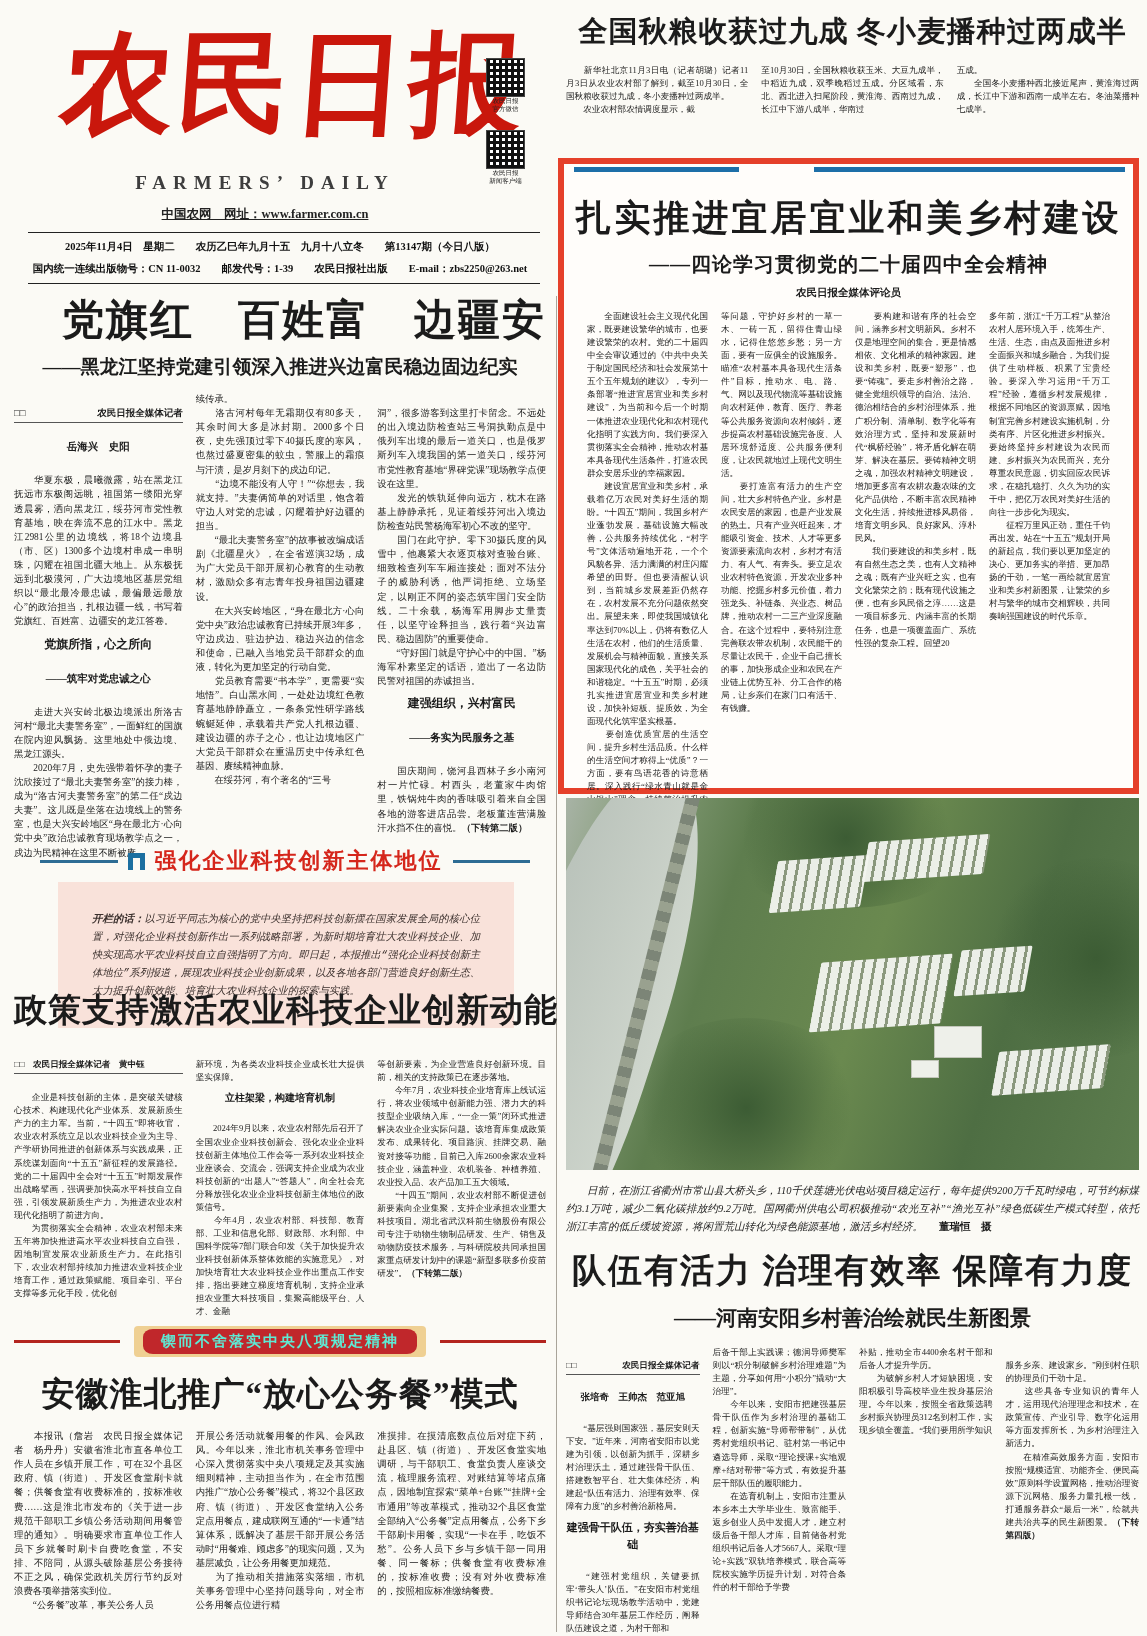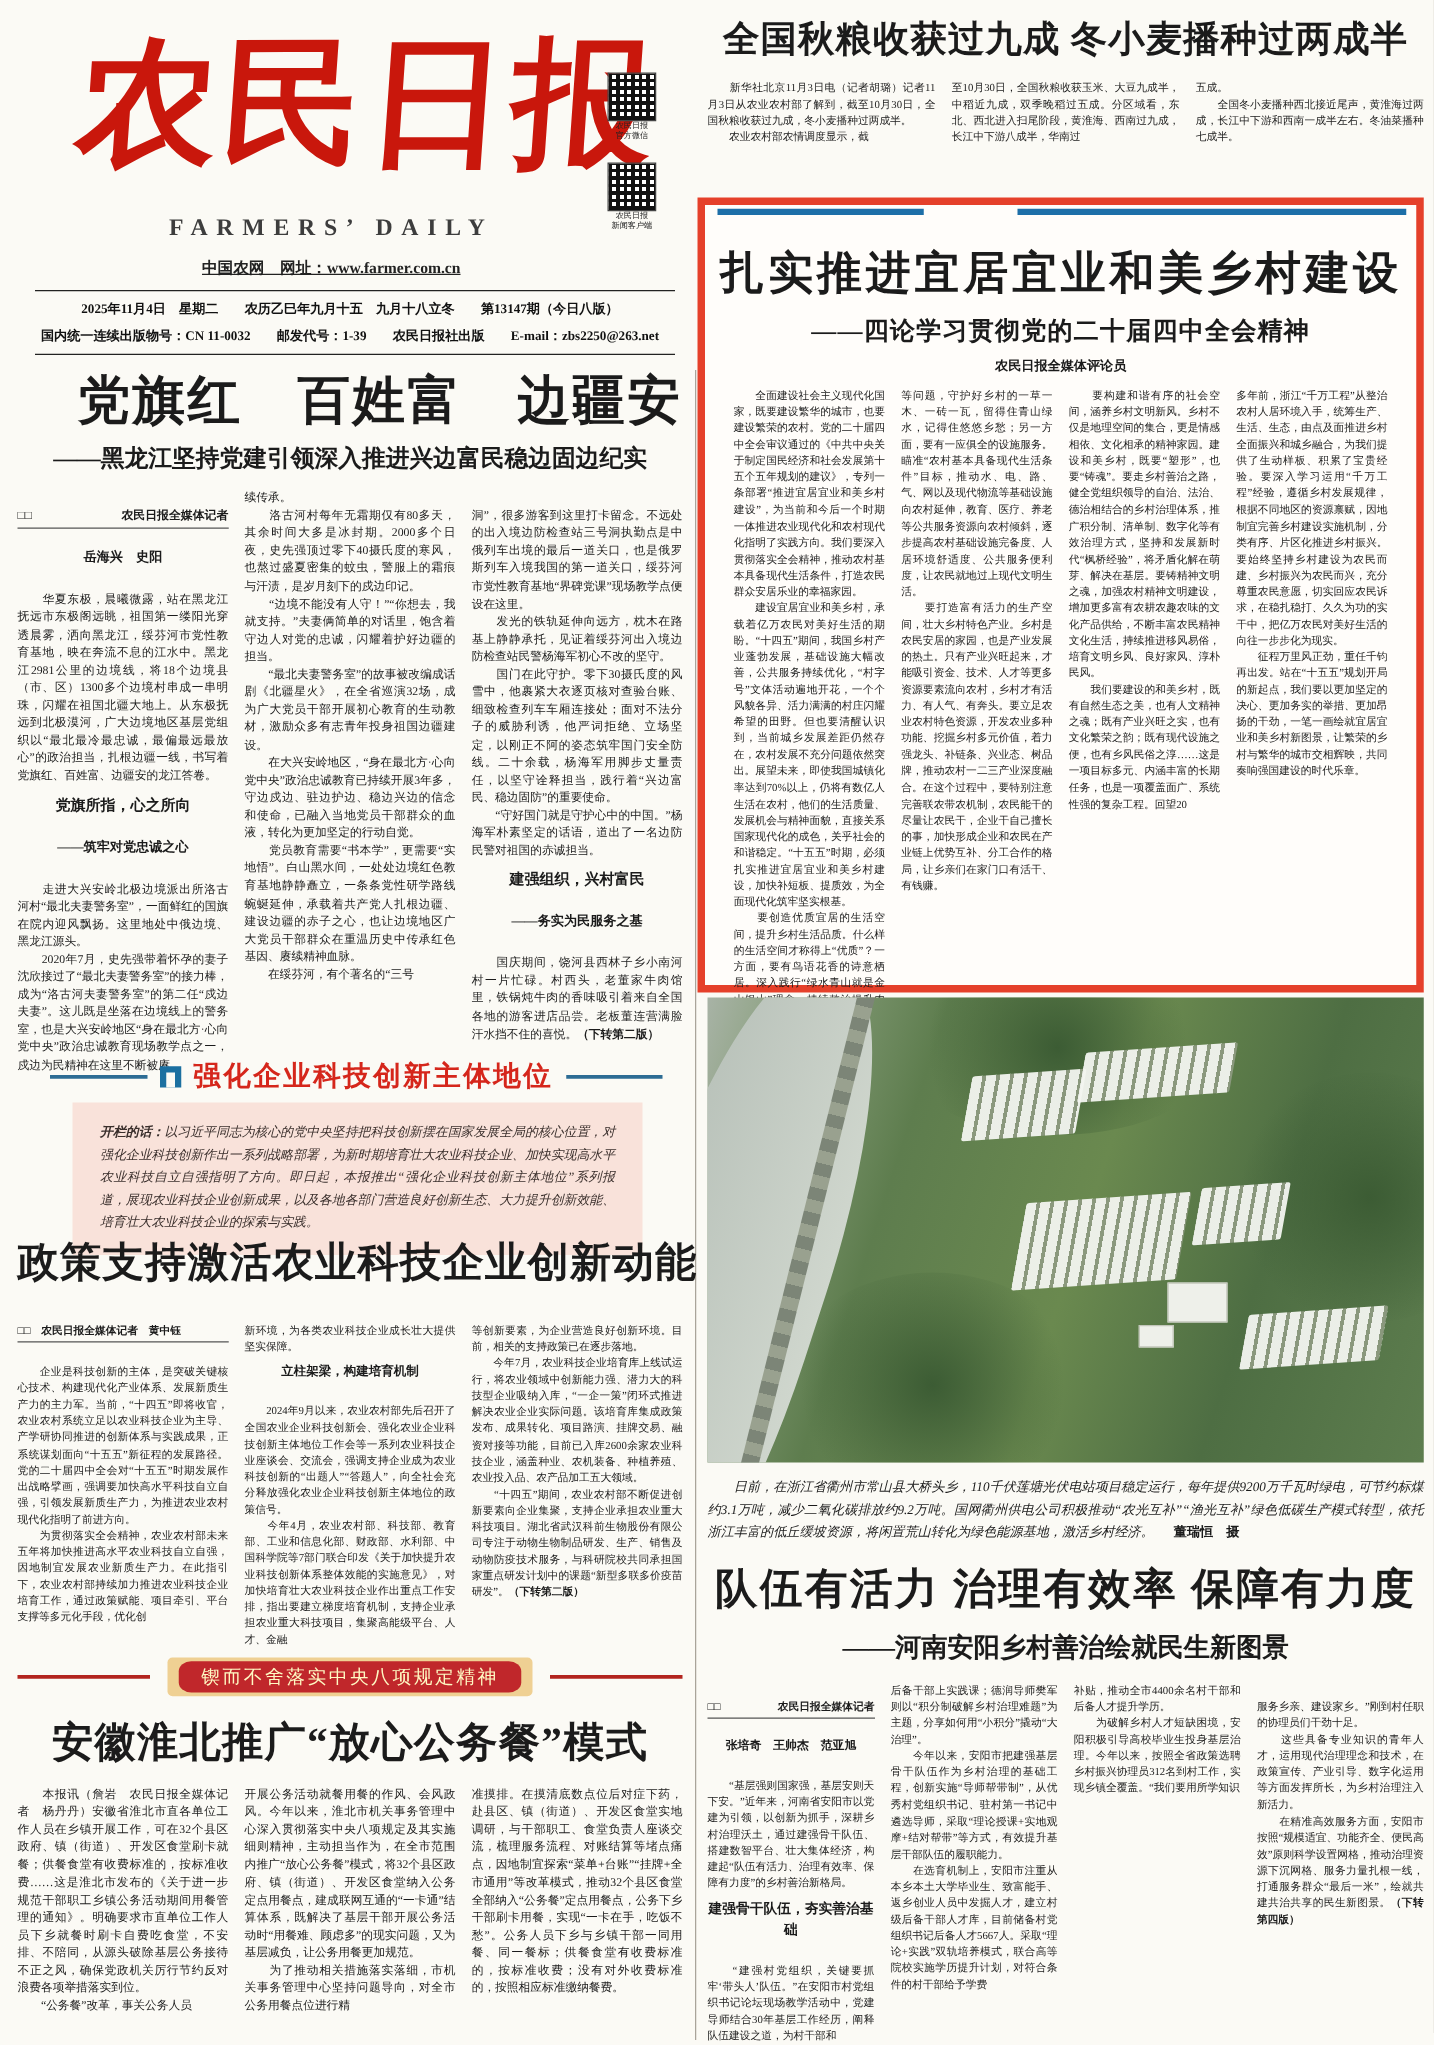--- a/index.html
+++ b/index.html
@@ -38,28 +38,28 @@
   .by-row{font-size:9.5px;display:flex;justify-content:space-between;border-bottom:1px solid #555;padding-bottom:2px;}
   .by-names{font-size:10.5px;font-weight:700;text-align:center;margin:2px 0 4px;}
   
   .tech-head{display:flex;align-items:center;gap:10px;}
   .hline{flex:1;height:3px;background:#2d6c94;}
   .tech-logo{width:17px;height:17px;background:#1b6fa0;position:relative;flex:none;}
   .tech-logo::after{content:"";position:absolute;left:5px;top:5px;right:5px;bottom:0;background:#fbfaf5;}
   .tech-title{font-size:22px;font-weight:900;color:#d5261b;letter-spacing:2px;white-space:nowrap;}
   .pinkbox{background:#f9e2da;padding:12px 18px;}
   .kai{font-style:italic;}
-  .pinkbox p{margin:4px;font-size:10.3px;line-height:1.75;text-align:justify;color:#3a2f2c;}
+  .pinkbox p{margin:16px;font-size:10.3px;line-height:1.75;text-align:justify;color:#3a2f2c;font-family:Liberation Mono, monospace;}
   
   .h-policy{font-size:33px;font-weight:900;text-align:center;letter-spacing:1px;white-space:nowrap;}
   
   .banner-wrap{display:flex;align-items:center;gap:14px;}
   .bline{flex:1;height:3px;background:#b3241f;}
   .ribbon{flex:none;position:relative;background:#efd093;border-radius:4px;padding:3px 9px;}
-  .ribbon-inner{background:#c0272b;color:#fef9c3;font-size:15px;font-weight:400;letter-spacing:2px;
+  .ribbon-inner{background:#c0272b;color:#5eead4;font-size:15px;font-weight:700;letter-spacing:2px;
       padding:3px 18px;border-radius:10px/8px;white-space:nowrap;}
   .h-hb{font-size:33px;font-weight:900;text-align:center;letter-spacing:1px;white-space:nowrap;}
   
   .photo{overflow:hidden;background:linear-gradient(108deg,#a8b3a6 0%,#8aa07e 10%,#5e7d4e 28%,#6a894f 52%,#4e6e43 74%,#5d7d4e 100%);}
   .ph{position:absolute;}
   .river{left:-60px;top:-40px;width:150px;height:560px;background:linear-gradient(90deg,#b9c2ba,#cfd6cd);
          transform:rotate(18deg);border-radius:45%;}
   .rail{left:60px;top:-20px;width:14px;height:520px;background:repeating-linear-gradient(0deg,#7c8577 0 10px,#99a18f 10px 20px);transform:rotate(14deg);}
   .forest{border-radius:50%;background:radial-gradient(circle,#3c5c34 0%,rgba(60,92,52,0) 70%);}
   .panels{background:repeating-linear-gradient(90deg,#f3f5f0 0 8px,#8d9a80 8px 11px);transform:skewX(-14deg) rotate(-4deg);opacity:.95;border-radius:2px;}

